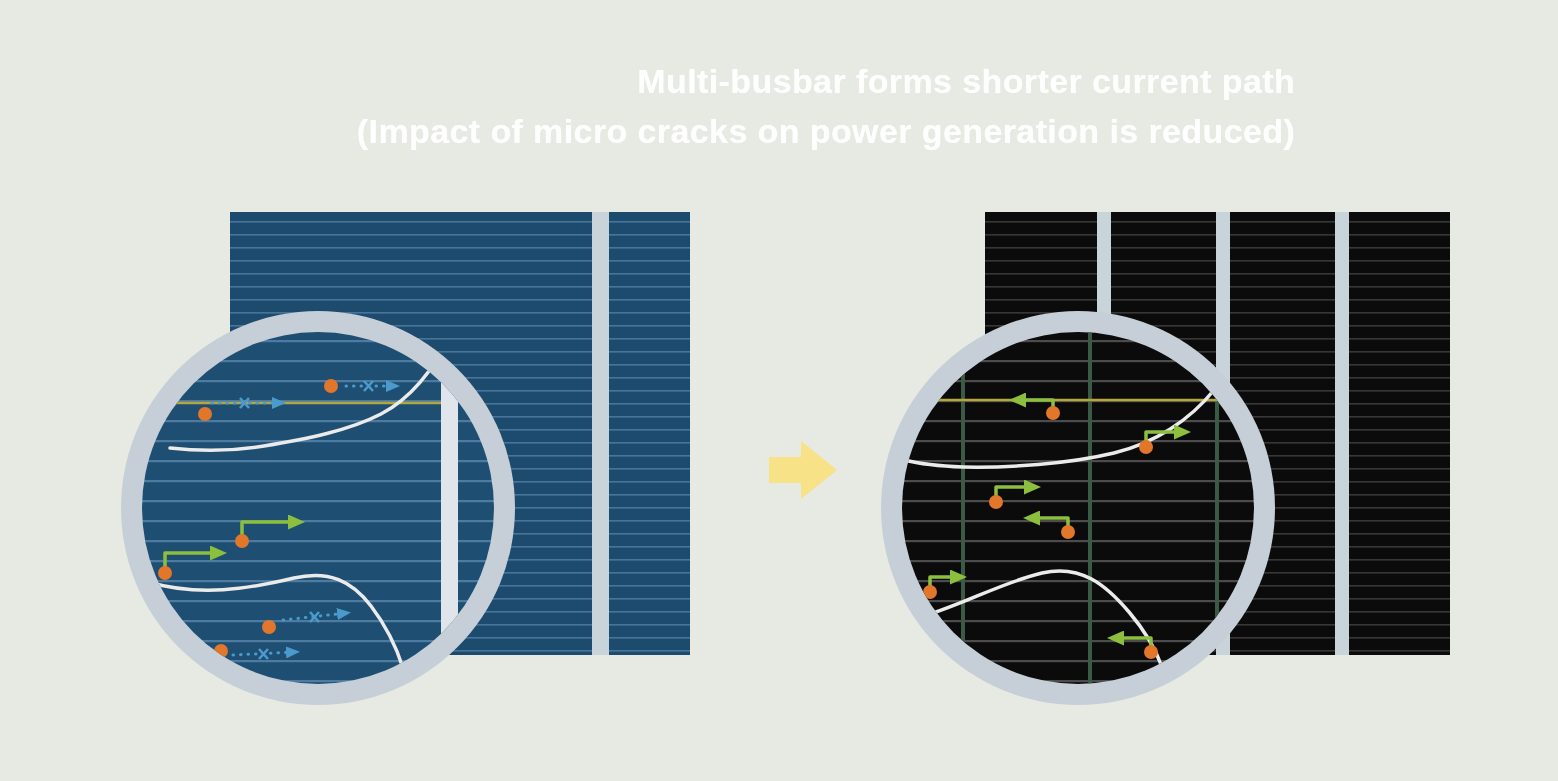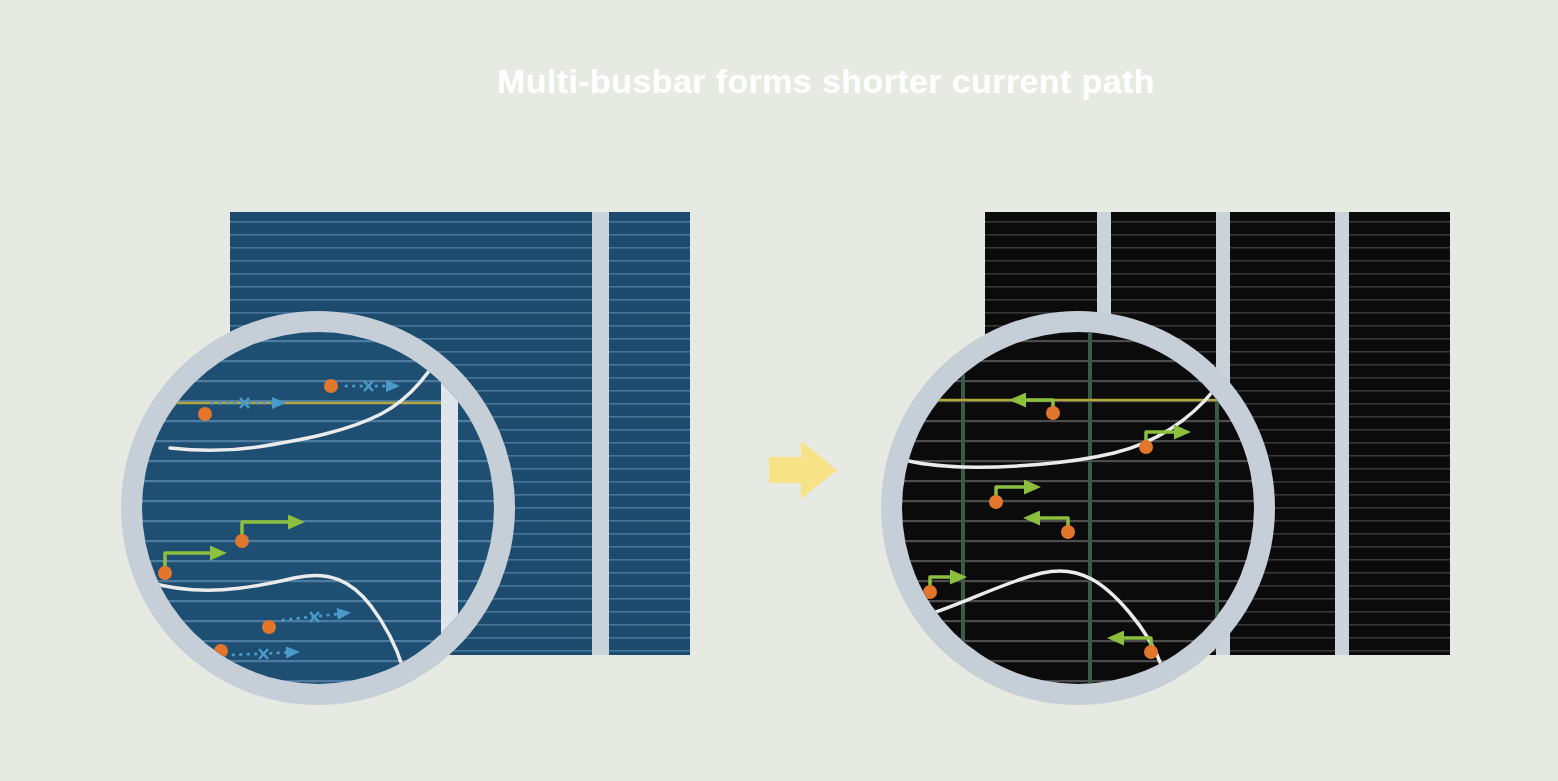--- a/index.html
+++ b/index.html
@@ -26,20 +26,21 @@
   }
   svg.diagram{position:absolute;left:0;top:0;}
 </style>
 </head>
 <body>
 
 <div class="stage">
 
   <div class="title-block">
     <div>Multi-busbar forms shorter current path</div>
+    <div>(Impact of micro cracks on power generation is reduced)</div>
   </div>
 
   <svg class="diagram" width="1558" height="781" viewBox="0 0 1558 781">
     <defs>
       <pattern id="pL" width="12" height="13" patternUnits="userSpaceOnUse">
         <rect width="12" height="13" fill="#1d4b6e"></rect>
         <rect width="12" height="1.6" fill="#47749b"></rect>
       </pattern>
       <pattern id="pLZ" width="12" height="20" patternUnits="userSpaceOnUse">
         <rect width="12" height="20" fill="#1e4f73"></rect>

